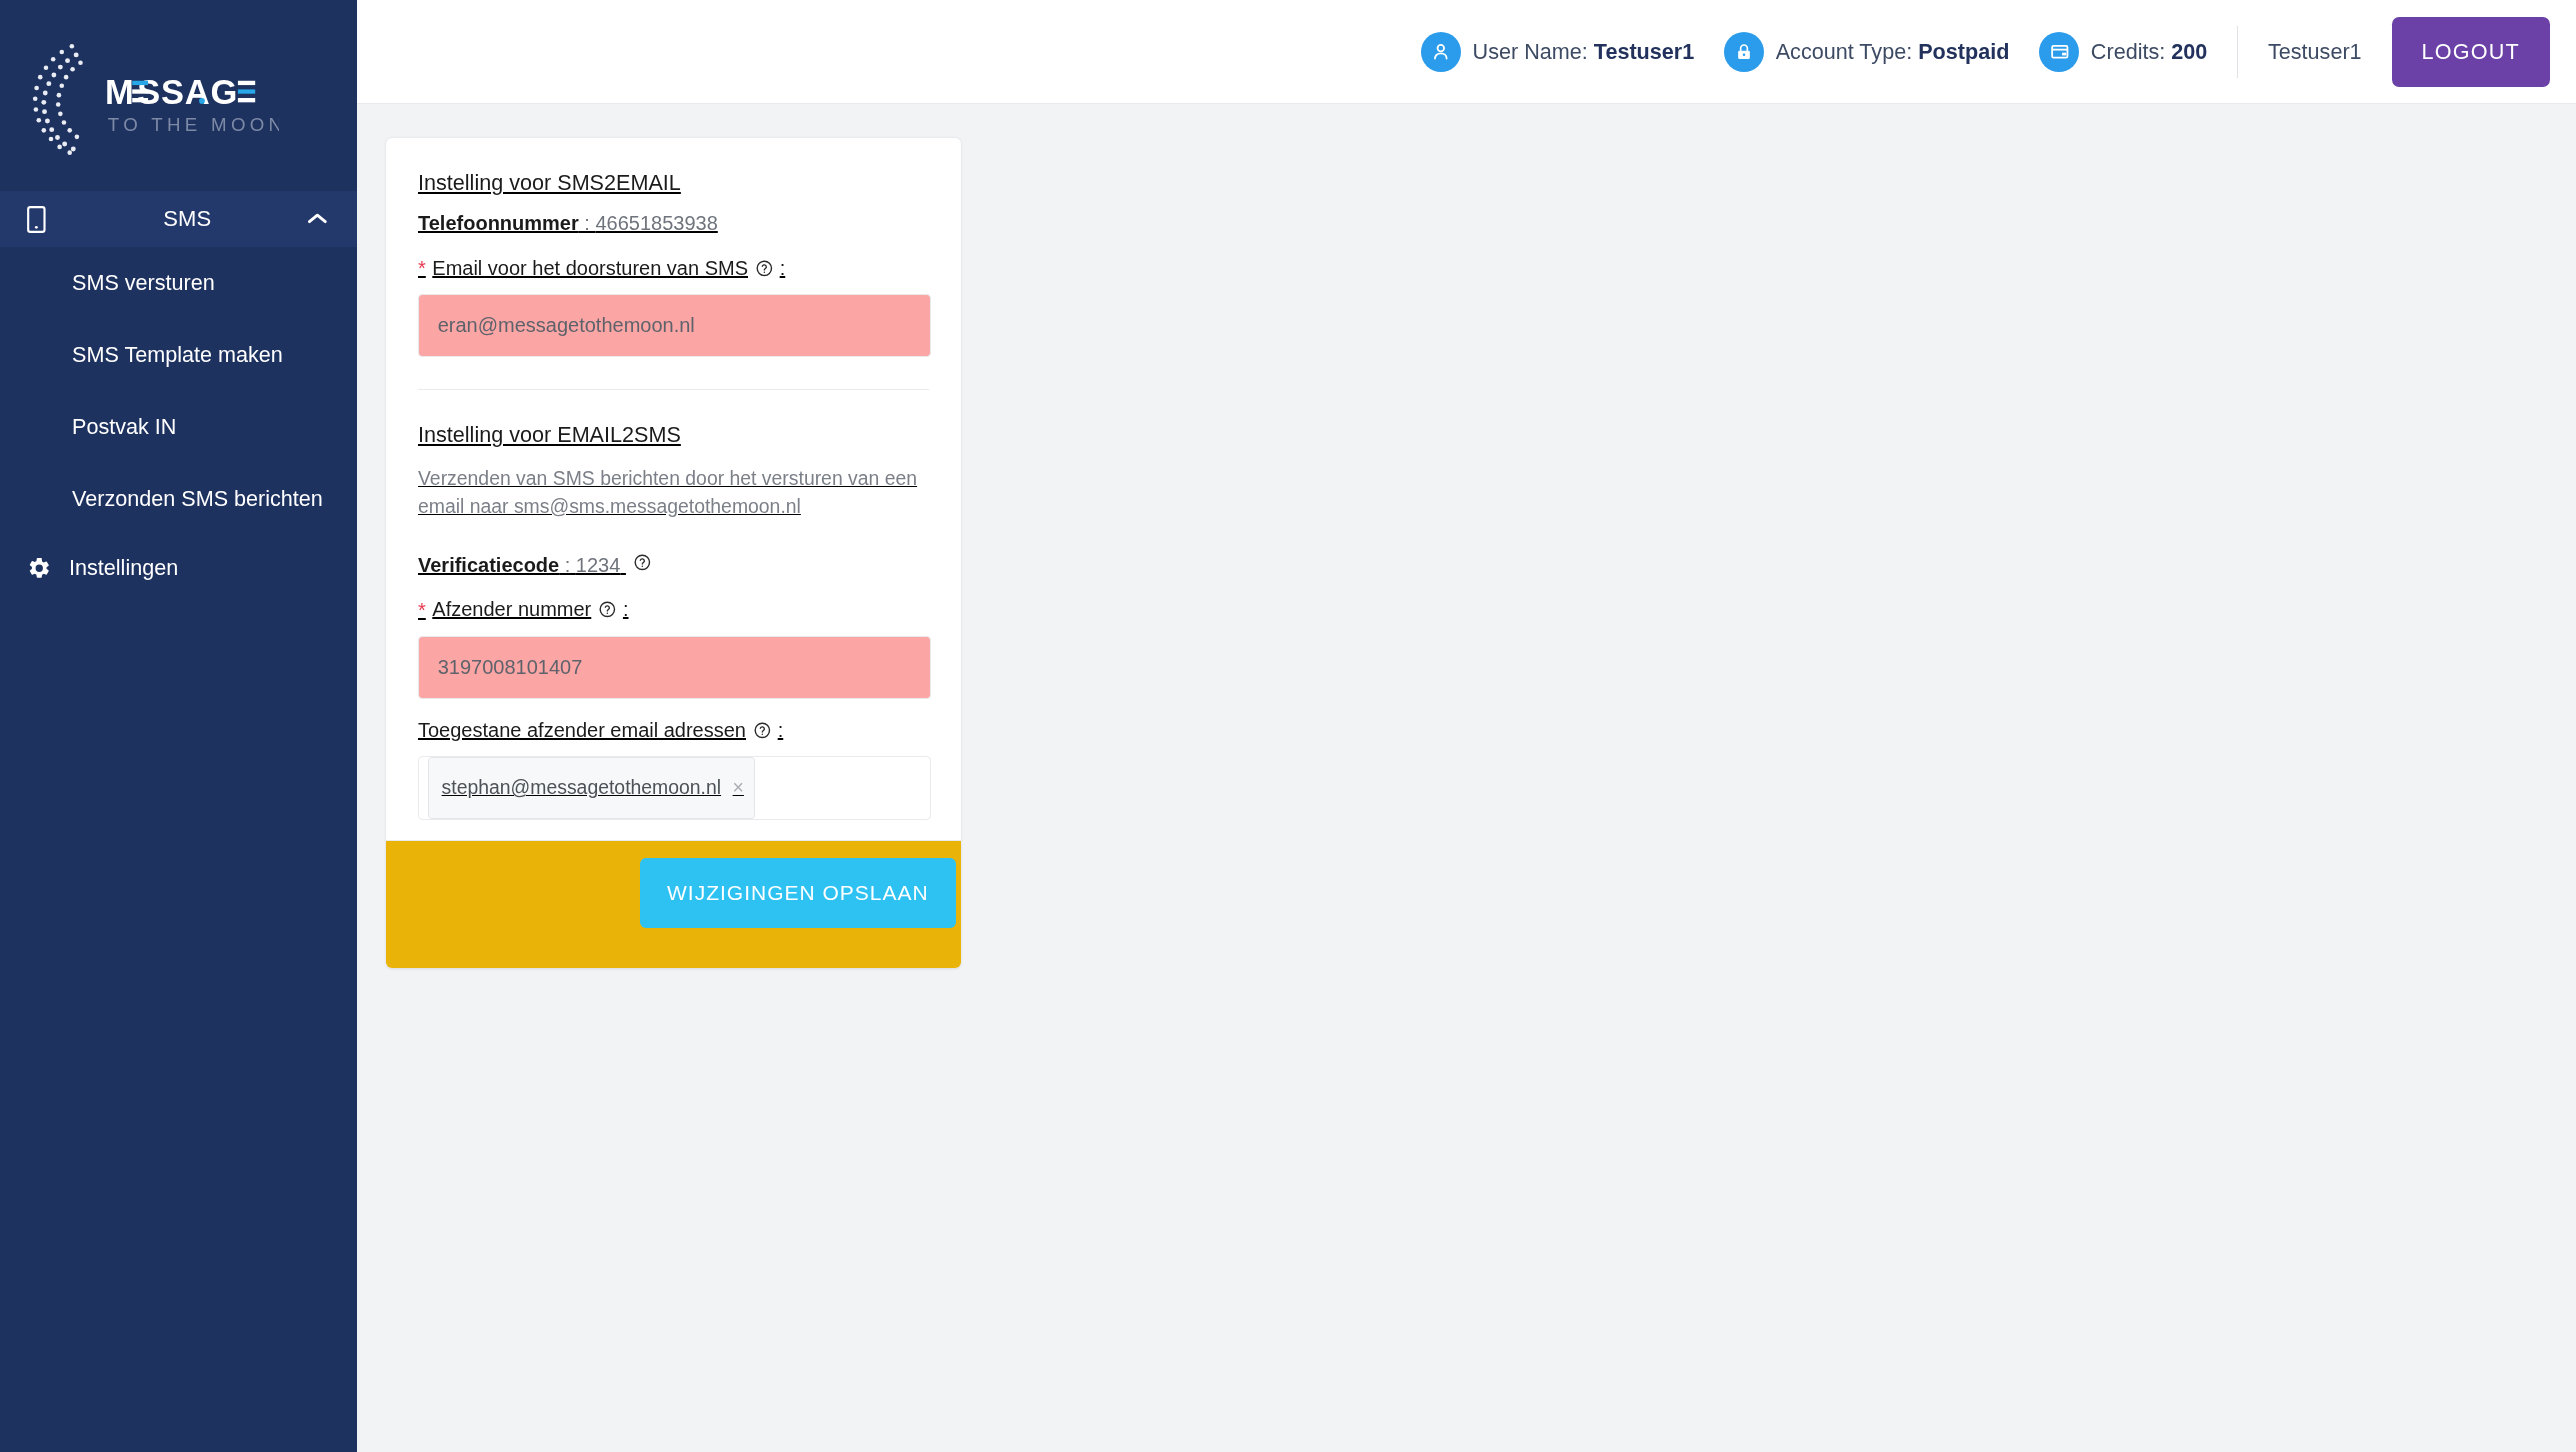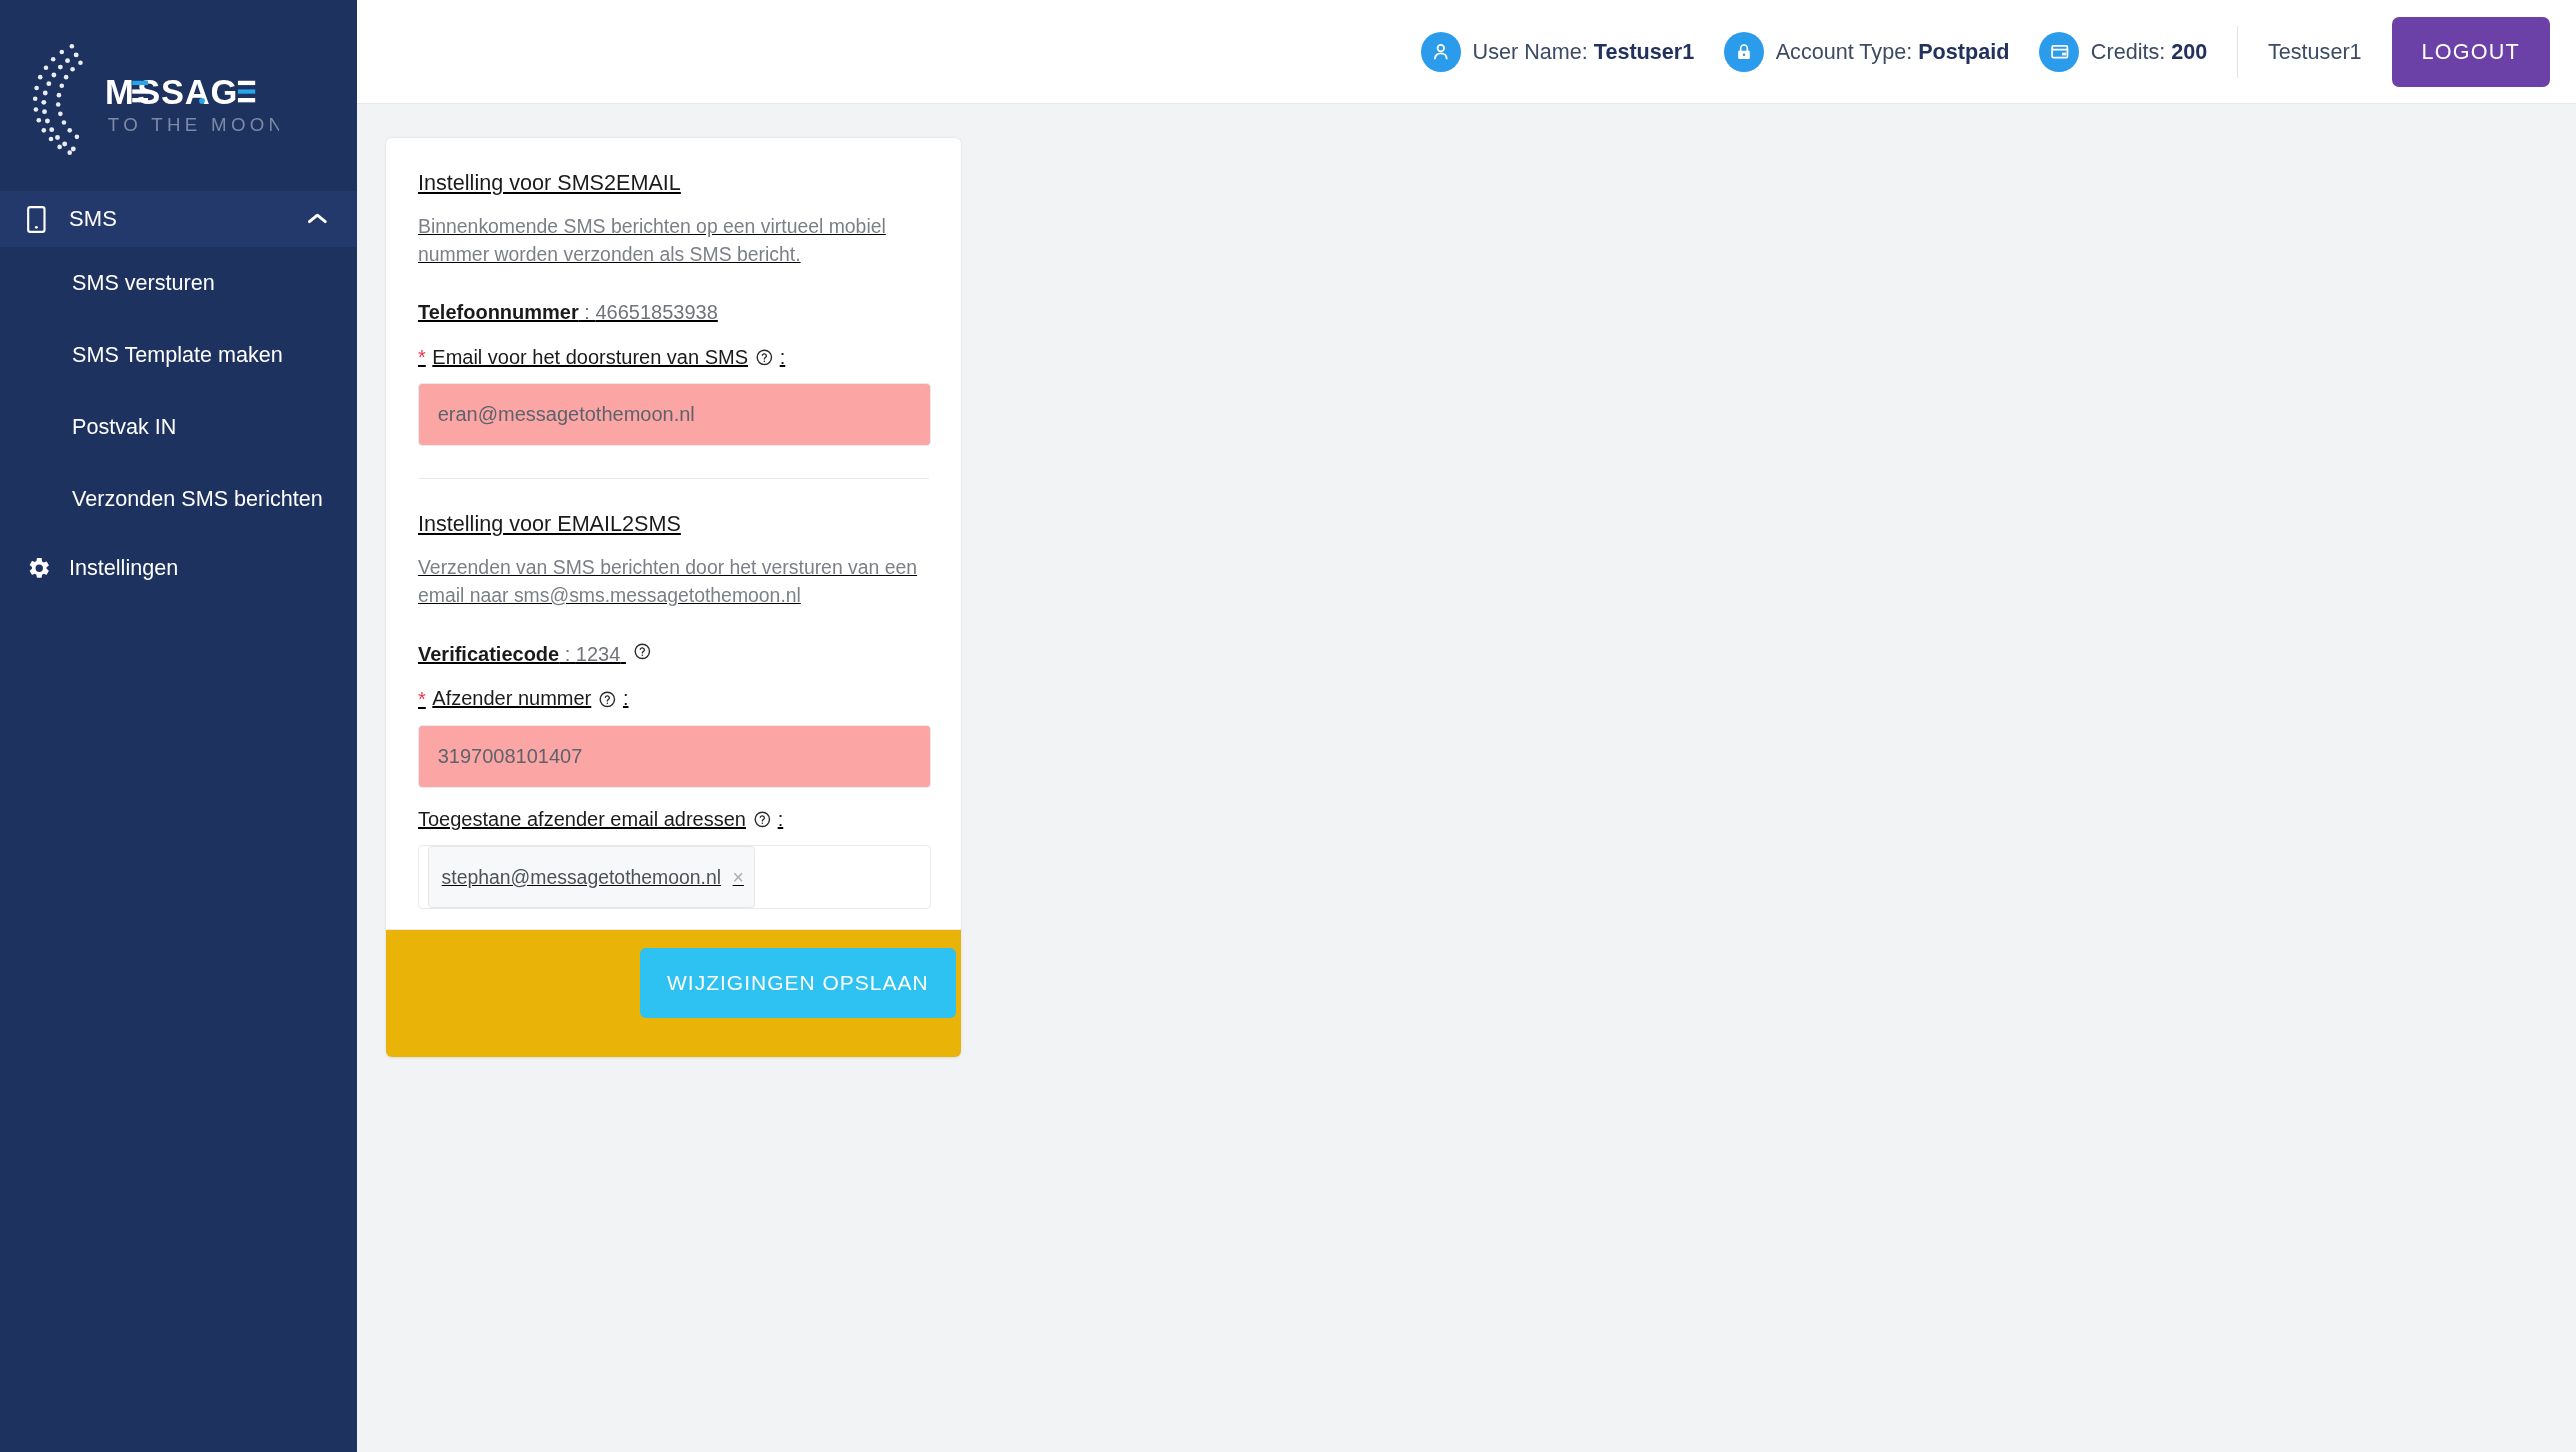--- a/index.html
+++ b/index.html
@@ -33,20 +33,21 @@
   }
   .nav-group-header .ng-icon {
     width: 29px; display: flex; align-items: center; justify-content: flex-start;
   }
   .nav-group-header .ng-label {
     flex: 1;
     color: #ffffff;
     font-size: 22px;
     letter-spacing: 0.1px;
     padding-left: 13px;
+    text-align: center;
   }
   .nav-group-header .ng-chev { width: 24.5px; display:flex; align-items:center; justify-content:center; }
 
   .nav-sub {
     display: block;
     height: 72px;
     line-height: 72px;
     padding-left: 72px;
     color: #ffffff;
     font-size: 21.6px;
@@ -336,21 +337,20 @@
   <span class="hdr-user">Testuser1</span>
 
   <button class="logout-btn">LOGOUT</button>
 </div>
 
 <div class="card">
   <div class="card-body">
 
     
     <div class="sec-title">Instelling voor SMS2EMAIL</div>
-    <div class="sec-desc">Binnenkomende SMS berichten op een virtueel mobiel nummer worden verzonden als SMS bericht.</div>
 
     <div class="kv">
       <b>Telefoonnummer</b><span> : </span><span>46651853938</span>
     </div>
 
     <div class="field-label">
       <span class="req">*</span>
       <span>Email voor het doorsturen van SMS</span>
       <span class="qmark">
         <svg width="18.7" height="18.7" viewBox="0 0 24 24" fill="none" stroke="#2b2b2b" stroke-width="1.8">

